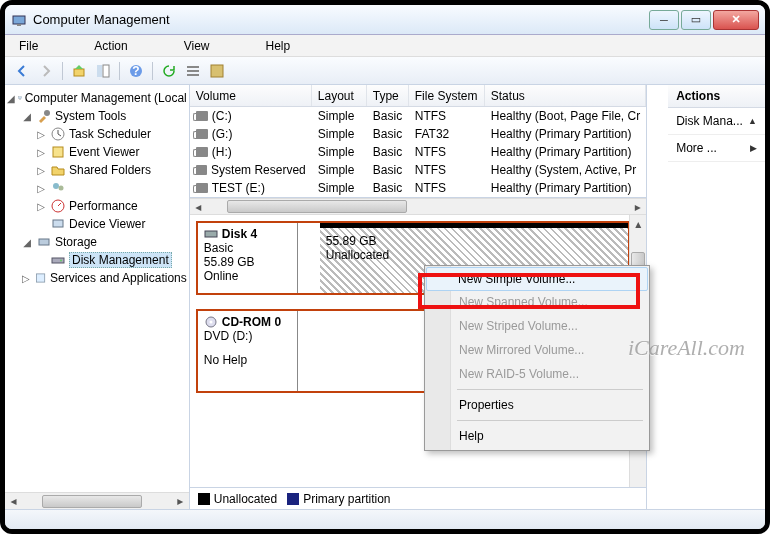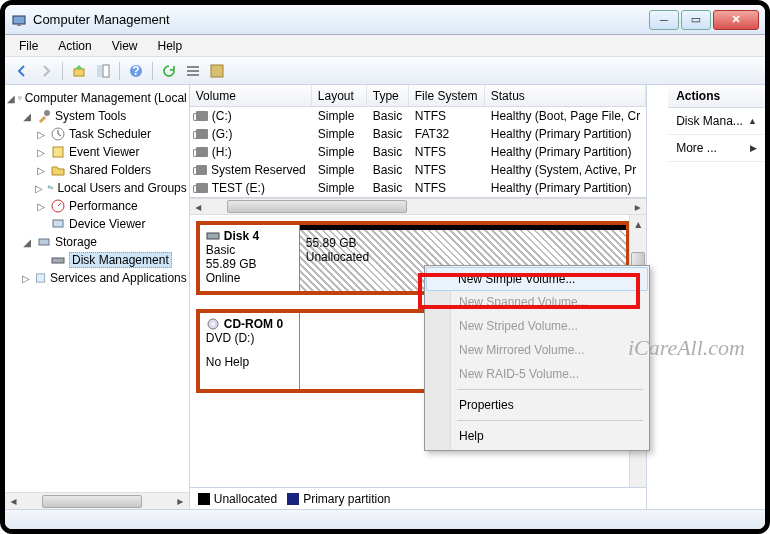--- a/index.html
+++ b/index.html
@@ -10,21 +10,21 @@
 
 
 .titlebar { height: 30px; background: linear-gradient(#f8fbff, #dce9f7); display: flex; align-items: center; padding: 0 6px; border-bottom: 1px solid #aac; }
 .titlebar .icon { width: 16px; height: 16px; margin-right: 6px; }
 .titlebar .title { flex: 1; color: #000; font-size: 13px; }
 .winbtns { display: flex; gap: 2px; }
 .winbtn { width: 30px; height: 20px; border: 1px solid #7a9; border-radius: 3px; background: linear-gradient(#eef6ff, #cde3f8); display: flex; align-items: center; justify-content: center; font-size: 11px; color: #333; }
 .winbtn.close { width: 46px; background: linear-gradient(#f3a7a0, #d9534f); color: #fff; border-color: #a33; font-weight: bold; }
 
 
-.menubar { height: 22px; background: #f3f3f3; display: flex; align-items: center; padding: 0 4px; border-bottom: 1px solid #ddd; }
+.menubar { height: 22px; background: #f3f3f3; display: flex; align-items: center; padding: 0 4px; border-bottom: 1px solid #ddd; gap: 36px; }
 .menubar span { padding: 3px 10px; }
 
 
 .toolbar { height: 28px; background: linear-gradient(#fafcff, #e8eef6); border-bottom: 1px solid #c9d4e4; display: flex; align-items: center; padding: 0 6px; gap: 2px; }
 .tbtn { width: 22px; height: 22px; display: flex; align-items: center; justify-content: center; border: 1px solid transparent; border-radius: 2px; }
 .tsep { width: 1px; height: 18px; background: #c0c8d4; margin: 0 3px; }
 
 
 .main { display: flex; height: calc(100% - 30px - 22px - 28px - 20px); }
 .tree-pane { width: 206px; border-right: 1px solid #c9d4e4; background: #fff; overflow: hidden; position: relative; }
@@ -55,21 +55,21 @@
 .col-status { flex: 1; }
 .vicon { width:12px; height:10px; background:#888; border-radius:1px; display:inline-block; position:relative; }
 .vicon::before{content:"";position:absolute;left:-3px;top:2px;width:3px;height:6px;border:1px solid #888;border-right:none;border-radius:2px 0 0 2px;}
 
 .center-scroll-h { height: 17px; background: #f0f0f0; border-top: 1px solid #ddd; border-bottom:1px solid #ddd; display:flex; align-items:center; }
 .center-scroll-h .thumb { width: 180px; height: 13px; background: linear-gradient(#e8e8e8,#c9c9c9); border:1px solid #aaa; border-radius:2px; margin-left: 20px; }
 .center-scroll-h .arr { width:17px; height:17px; display:flex; align-items:center; justify-content:center; color:#555; }
 
 
 .disks { flex: 1; background: #fff; overflow: auto; padding: 6px 16px 6px 6px; position: relative; }
-.disk-block { border: 4px solid #c2410c; margin-bottom: 14px; display: flex; background: #fff; height: 74px; }
+.disk-block { border: 2px solid #c2410c; margin-bottom: 14px; display: flex; background: #fff; height: 74px; gap: 22px; }
 .disk-info { width: 100px; padding: 4px 6px; border-right: 1px solid #888; background:#fff; }
 .disk-info .dname { font-weight: bold; display:flex; align-items:center; gap:4px;}
 .disk-part { flex: 1; position: relative; }
 .part-unalloc { width: 100%; height: 100%; background: repeating-linear-gradient(45deg, #fff, #fff 3px, #bbb 3px, #bbb 5px); border-top: 5px solid #000; padding: 6px; }
 .disk-scroll-v { position:absolute; right:0; top:0; bottom:0; width:17px; background:#f0f0f0; border-left:1px solid #ddd; }
 .disk-scroll-v .thumb{ height:100px; background:linear-gradient(90deg,#e8e8e8,#c9c9c9); border:1px solid #aaa; border-radius:2px; margin:20px 1px 0 1px;}
 .disk-scroll-v .arr{height:17px;display:flex;align-items:center;justify-content:center;color:#555;}
 
 
 .legend { height: 22px; border-top: 1px solid #c9d4e4; background: #fff; display:flex; align-items:center; padding: 0 8px; gap: 10px; font-size:12px;}
@@ -220,21 +220,20 @@
               <path d="M2 5h5l1 2h6v6H2z" fill="#f2d36b" stroke="#b58b1d"></path>
             </svg>
             <span class="label">Shared Folders</span>
           </div>
         <div class="tree-row" style="padding-left:28px">
             <span class="exp">▷</span>
             <svg class="ticon" viewBox="0 0 16 16">
               <circle cx="6" cy="6" r="3" fill="#8bc"></circle>
               <circle cx="11" cy="8" r="2.5" fill="#ab9"></circle>
             </svg>
-            <span class="label">Local Users and Groups</span>
           </div>
         <div class="tree-row" style="padding-left:28px">
             <span class="exp">▷</span>
             <svg class="ticon" viewBox="0 0 16 16">
               <circle cx="8" cy="8" r="6" fill="#fff" stroke="#c33"></circle>
               <path d="M8 8 L11 5" stroke="#c33"></path>
             </svg>
             <span class="label">Performance</span>
           </div>
         <div class="tree-row" style="padding-left:28px">

